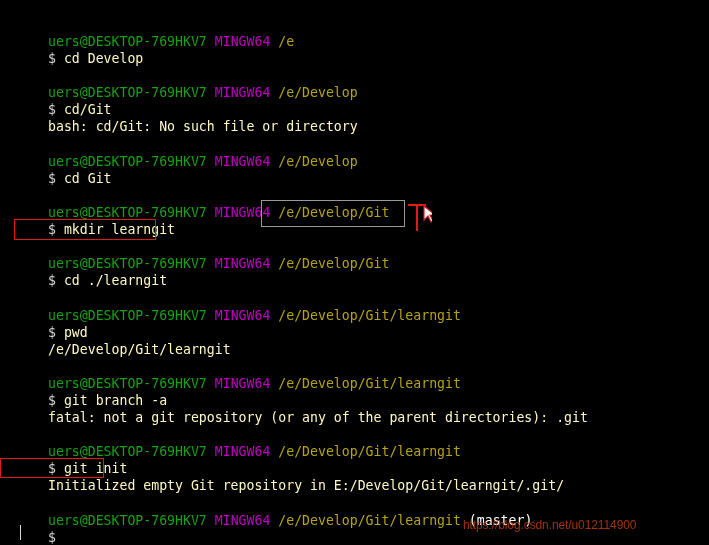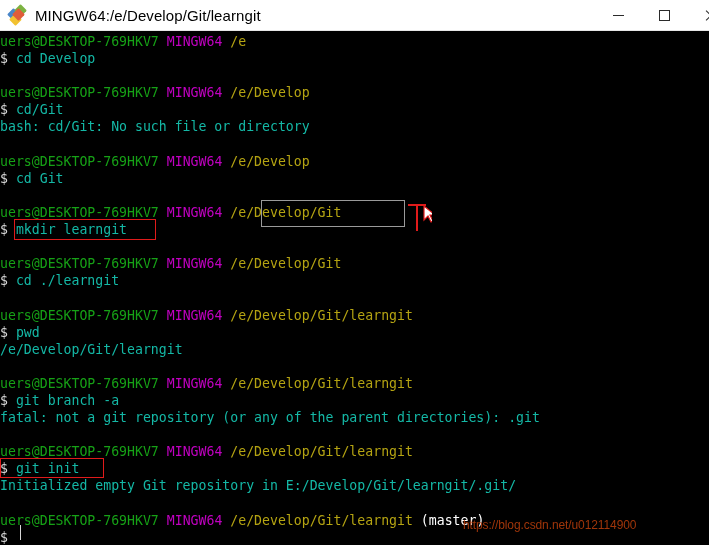--- a/index.html
+++ b/index.html
@@ -120,30 +120,31 @@
   }
   #screen {
     position: absolute;
     left: 0;
     top: 2px;
     font-family: "DejaVu Sans Mono", "Liberation Mono", monospace;
     font-size: 13.2px;
     line-height: 17.1px;
     letter-spacing: 0px;
     white-space: pre;
+    padding-left: 48px;
   }
   .row {
     height: 17.1px;
     white-space: pre;
   }
   .c-user  { color: #16a116; }
   .c-mgw   { color: #c000c0; }
   .c-path  { color: #b5a412; }
   .c-branch{ color: #ffffff; }
-  .c-fg    { color: #14b8a6; }
+  .c-fg    { color: #fef9c3; }
   .c-prompt{ color: #d6d6d6; }
 
   
   .box-gray {
     position: absolute;
     border: 1px solid #9a9a9a;
     box-sizing: border-box;
     pointer-events: none;
   }
   .box-red {
@@ -172,40 +173,20 @@
     position: absolute;
     width: 1px;
     background: #d6d6d6;
   }
 </style>
 </head>
 <body>
 
 <div id="window">
 
-  <div id="titlebar">
-    <div id="app-icon">
-      <i class="d-blue"></i>
-      <i class="d-green"></i>
-      <i class="d-yellow"></i>
-      <i class="d-red"></i>
-    </div>
-    <div id="title-text">MINGW64:/e/Develop/Git/learngit</div>
-    <div id="window-controls">
-      <div class="wc" id="wc-min">
-        <span class="min-glyph"></span>
-      </div>
-      <div class="wc" id="wc-max">
-        <span class="max-glyph"></span>
-      </div>
-      <div class="wc" id="wc-close">
-        <span class="close-glyph"></span>
-      </div>
-    </div>
-  </div>
 
   <div id="terminal">
     <div id="screen"><div class="row"><span class="c-user">uers@DESKTOP-769HKV7</span> <span class="c-mgw">MINGW64</span> <span class="c-path">/e</span></div><div class="row"><span class="c-prompt">$ </span><span class="c-fg">cd Develop</span></div><div class="row">&nbsp;</div><div class="row"><span class="c-user">uers@DESKTOP-769HKV7</span> <span class="c-mgw">MINGW64</span> <span class="c-path">/e/Develop</span></div><div class="row"><span class="c-prompt">$ </span><span class="c-fg">cd/Git</span></div><div class="row"><span class="c-fg">bash: cd/Git: No such file or directory</span></div><div class="row">&nbsp;</div><div class="row"><span class="c-user">uers@DESKTOP-769HKV7</span> <span class="c-mgw">MINGW64</span> <span class="c-path">/e/Develop</span></div><div class="row"><span class="c-prompt">$ </span><span class="c-fg">cd Git</span></div><div class="row">&nbsp;</div><div class="row"><span class="c-user">uers@DESKTOP-769HKV7</span> <span class="c-mgw">MINGW64</span> <span class="c-path">/e/Develop/Git</span></div><div class="row"><span class="c-prompt">$ </span><span class="c-fg">mkdir learngit</span></div><div class="row">&nbsp;</div><div class="row"><span class="c-user">uers@DESKTOP-769HKV7</span> <span class="c-mgw">MINGW64</span> <span class="c-path">/e/Develop/Git</span></div><div class="row"><span class="c-prompt">$ </span><span class="c-fg">cd ./learngit</span></div><div class="row">&nbsp;</div><div class="row"><span class="c-user">uers@DESKTOP-769HKV7</span> <span class="c-mgw">MINGW64</span> <span class="c-path">/e/Develop/Git/learngit</span></div><div class="row"><span class="c-prompt">$ </span><span class="c-fg">pwd</span></div><div class="row"><span class="c-fg">/e/Develop/Git/learngit</span></div><div class="row">&nbsp;</div><div class="row"><span class="c-user">uers@DESKTOP-769HKV7</span> <span class="c-mgw">MINGW64</span> <span class="c-path">/e/Develop/Git/learngit</span></div><div class="row"><span class="c-prompt">$ </span><span class="c-fg">git branch -a</span></div><div class="row"><span class="c-fg">fatal: not a git repository (or any of the parent directories): .git</span></div><div class="row">&nbsp;</div><div class="row"><span class="c-user">uers@DESKTOP-769HKV7</span> <span class="c-mgw">MINGW64</span> <span class="c-path">/e/Develop/Git/learngit</span></div><div class="row"><span class="c-prompt">$ </span><span class="c-fg">git init</span></div><div class="row"><span class="c-fg">Initialized empty Git repository in E:/Develop/Git/learngit/.git/</span></div><div class="row">&nbsp;</div><div class="row"><span class="c-user">uers@DESKTOP-769HKV7</span> <span class="c-mgw">MINGW64</span> <span class="c-path">/e/Develop/Git/learngit</span> <span class="c-branch">(master)</span></div><div class="row"><span class="c-prompt">$ </span><span class="c-fg"></span></div></div>
 
     <div class="box-gray" style="left:261px; top:169px; width:144px; height:27px;"></div>
 
     <div class="box-red" style="left:14px; top:188px; width:142px; height:21px;"></div>
 
     <div class="box-red" style="left:0px; top:427px; width:104px; height:20px;"></div>
 

